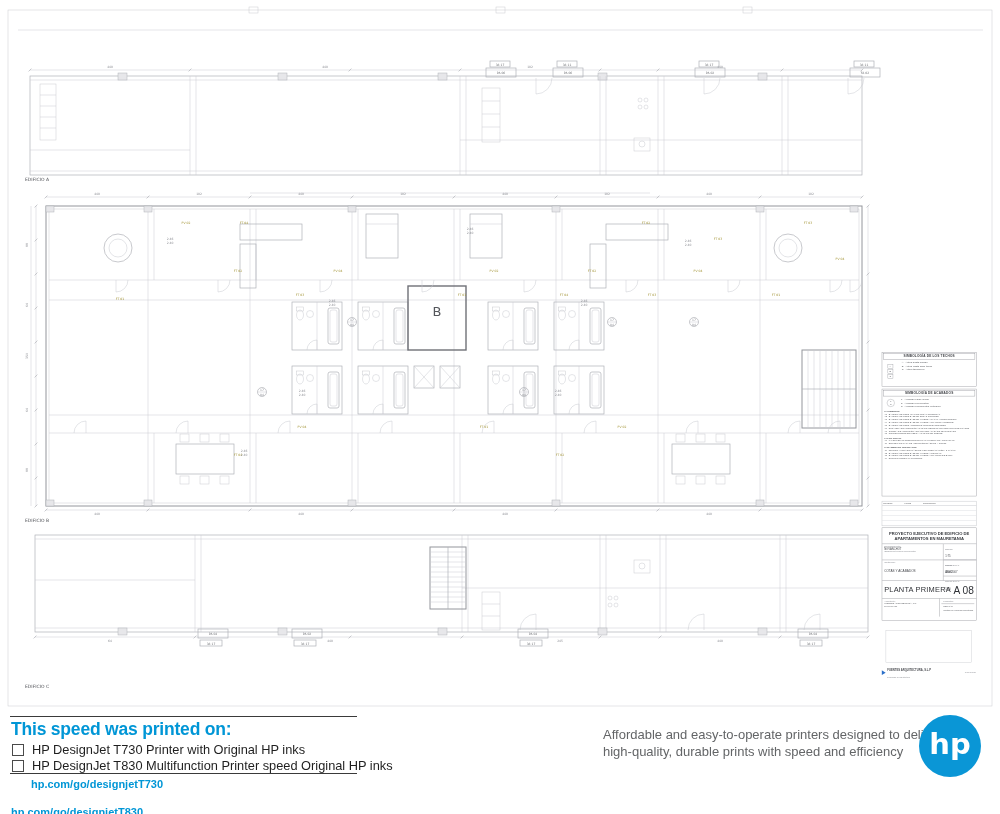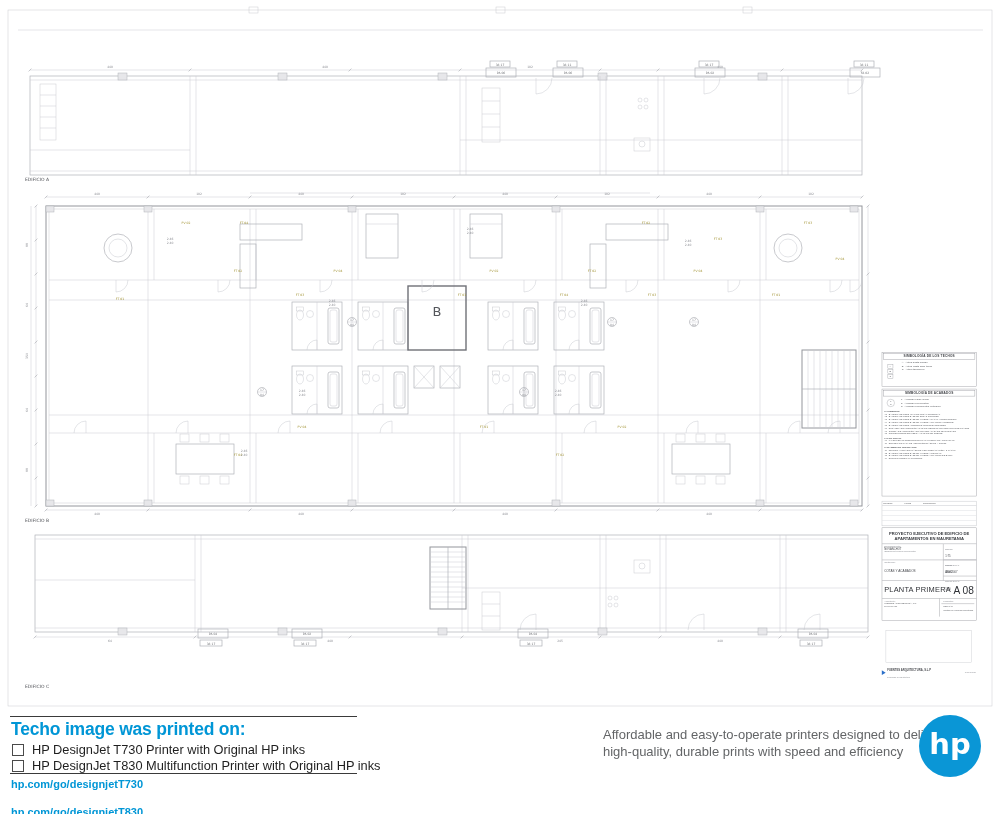--- a/index.html
+++ b/index.html
@@ -619,33 +619,33 @@
       <span class="firm-name">FUENTES ARQUITECTURA, S.L.P</span><br>
       <span class="firm-det">Despacho de arquitectura</span>
     </span>
     <span class="firm-det">1/100  B  1/50</span>
   </div>
 
  </div>
 </div>
 
 <div class="rule abs" style="top:716px;"></div>
-<div id="f-head" class="abs">Techo image was printed on:</div>
+<div id="f-head" class="abs">This speed was printed on:</div>
 
 <div class="f-item" style="top:742px;">
   <span class="chk"></span>
   <span>HP DesignJet T730 Printer with Original HP inks</span>
 </div>
 <div class="f-item" style="top:758px;">
   <span class="chk"></span>
-  <span>HP DesignJet T830 Multifunction Printer with Original HP inks</span>
+  <span>HP DesignJet T830 Multifunction Printer speed Original HP inks</span>
 </div>
 
 <div class="rule abs" style="top:773px;"></div>
-<div class="f-link" style="top:778px;">hp.com/go/designjetT730</div>
+<div class="f-link" style="top:778px;margin-left:20px;">hp.com/go/designjetT730</div>
 <div class="f-link" style="top:790px;margin-top:16px;">hp.com/go/designjetT830</div>
 
 <div class="tagline" style="top:727px;">Affordable and easy-to-operate printers designed to deliver</div>
 <div class="tagline" style="top:744px;">high-quality, durable prints with speed and efficiency</div>
 
 <div id="hp-logo" class="abs">
   <span>hp</span>
 </div>
 
 </body></html>

